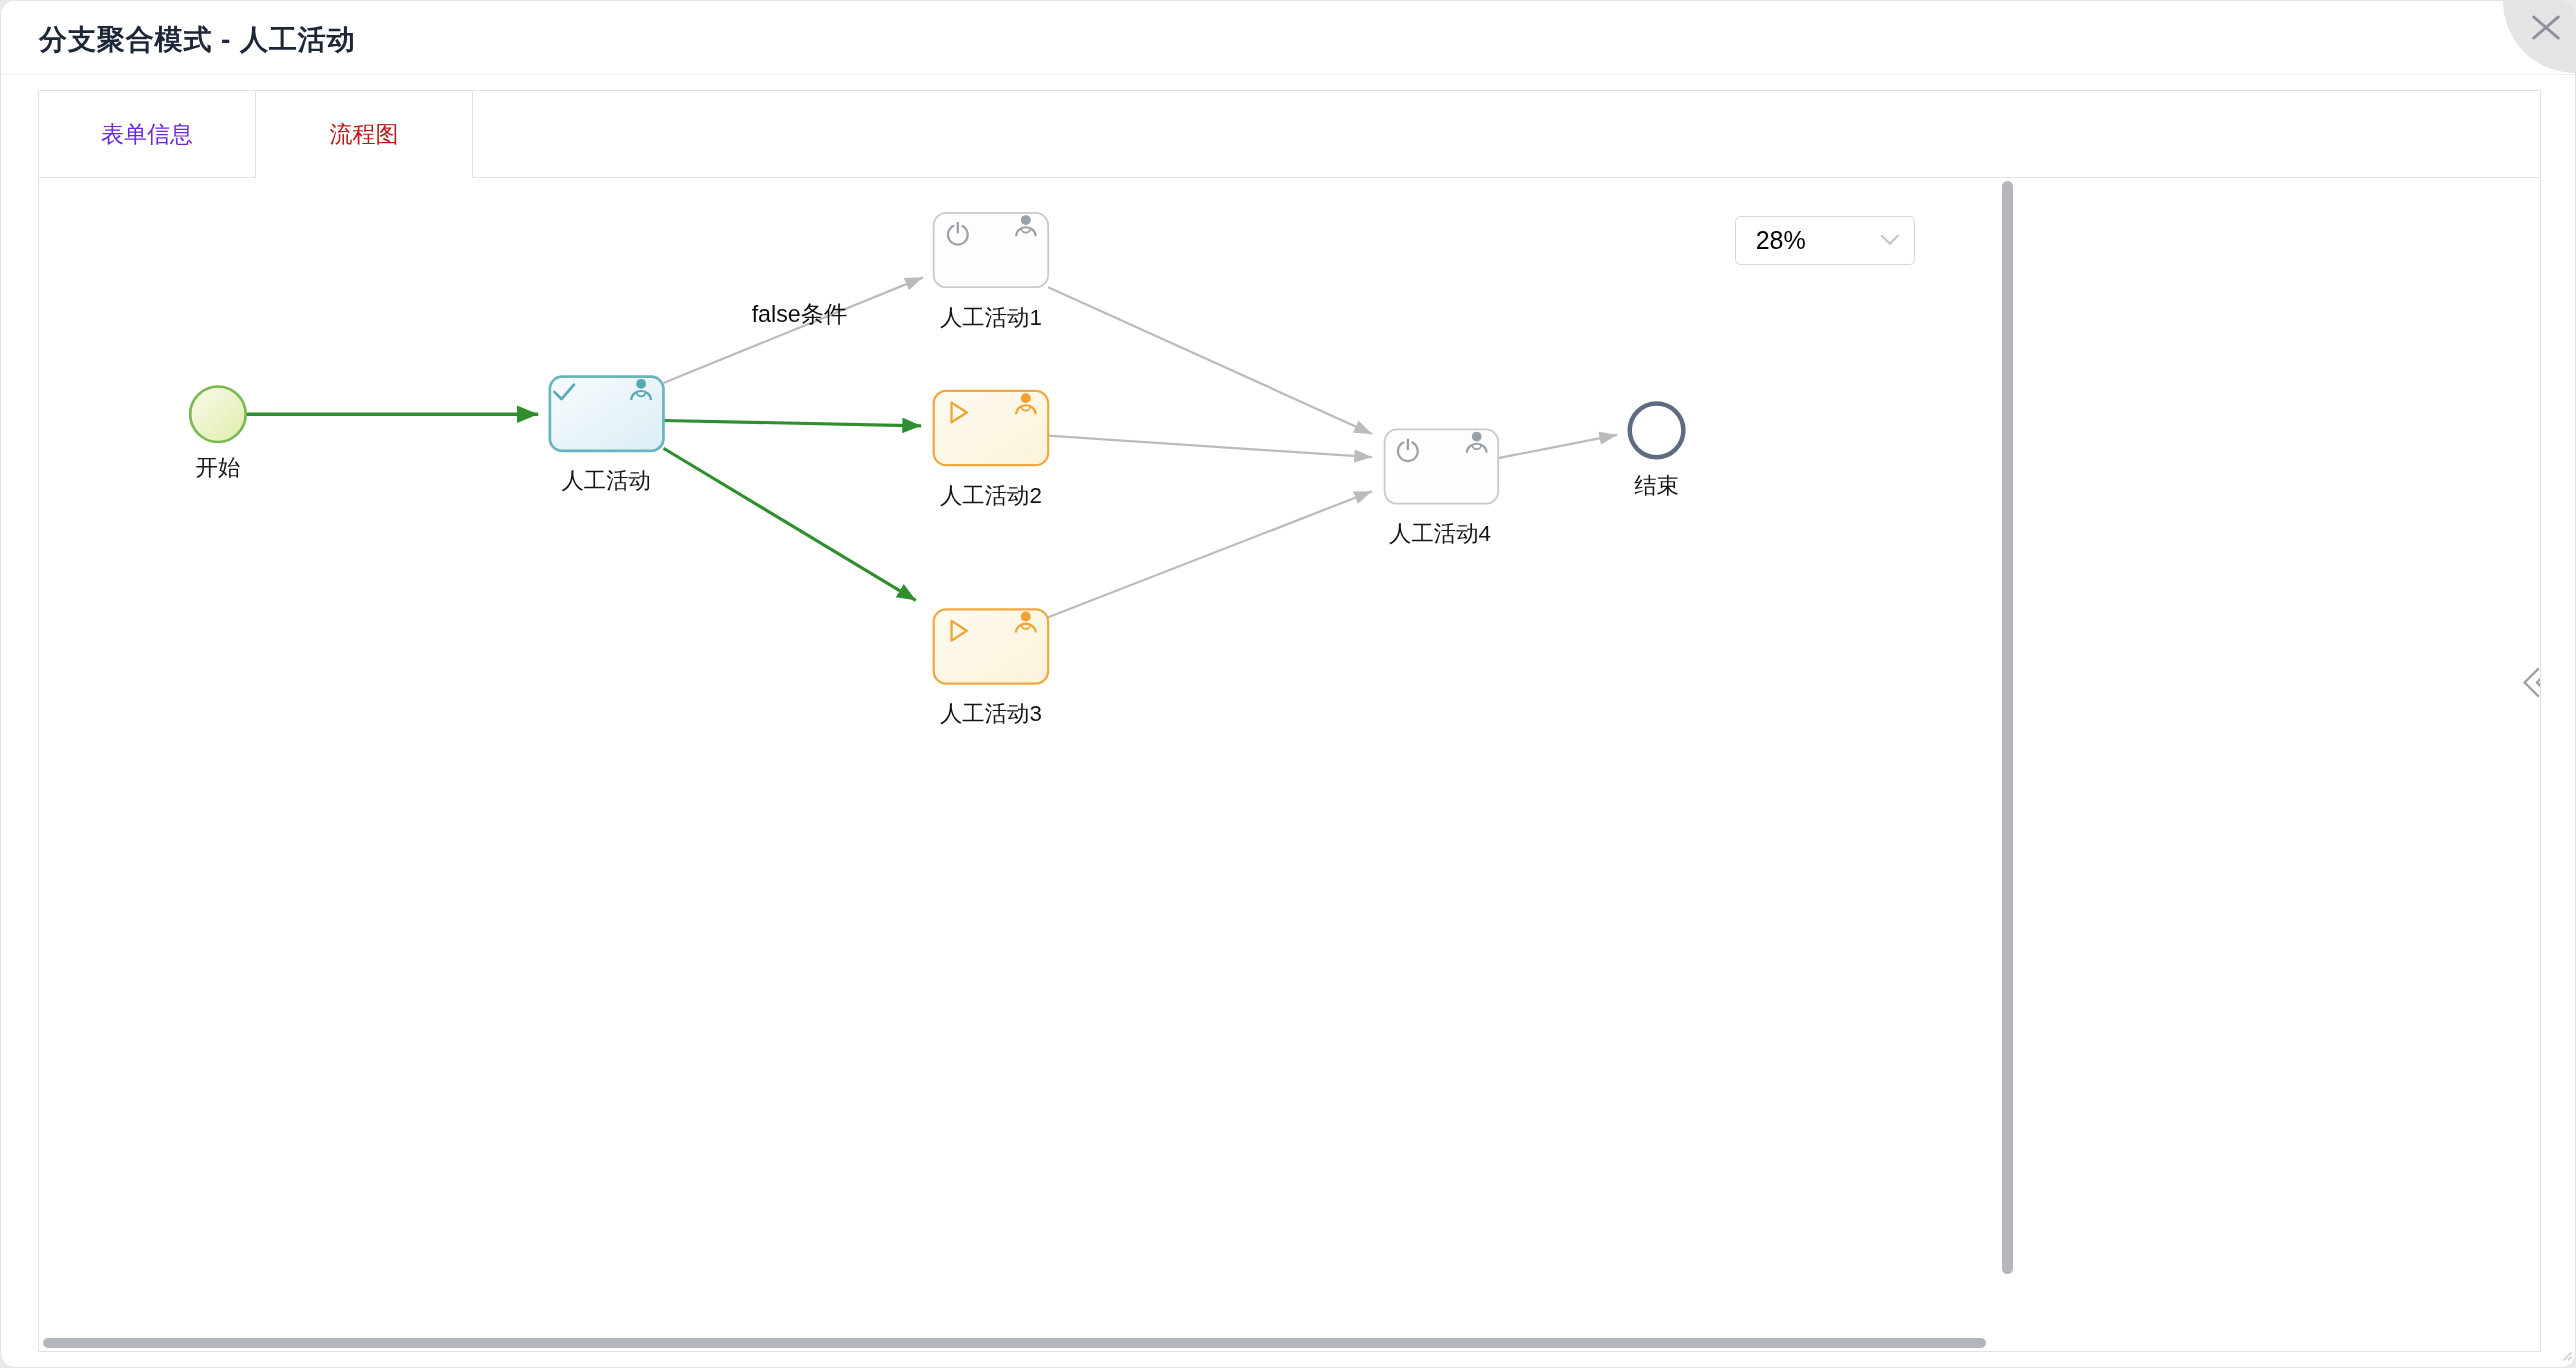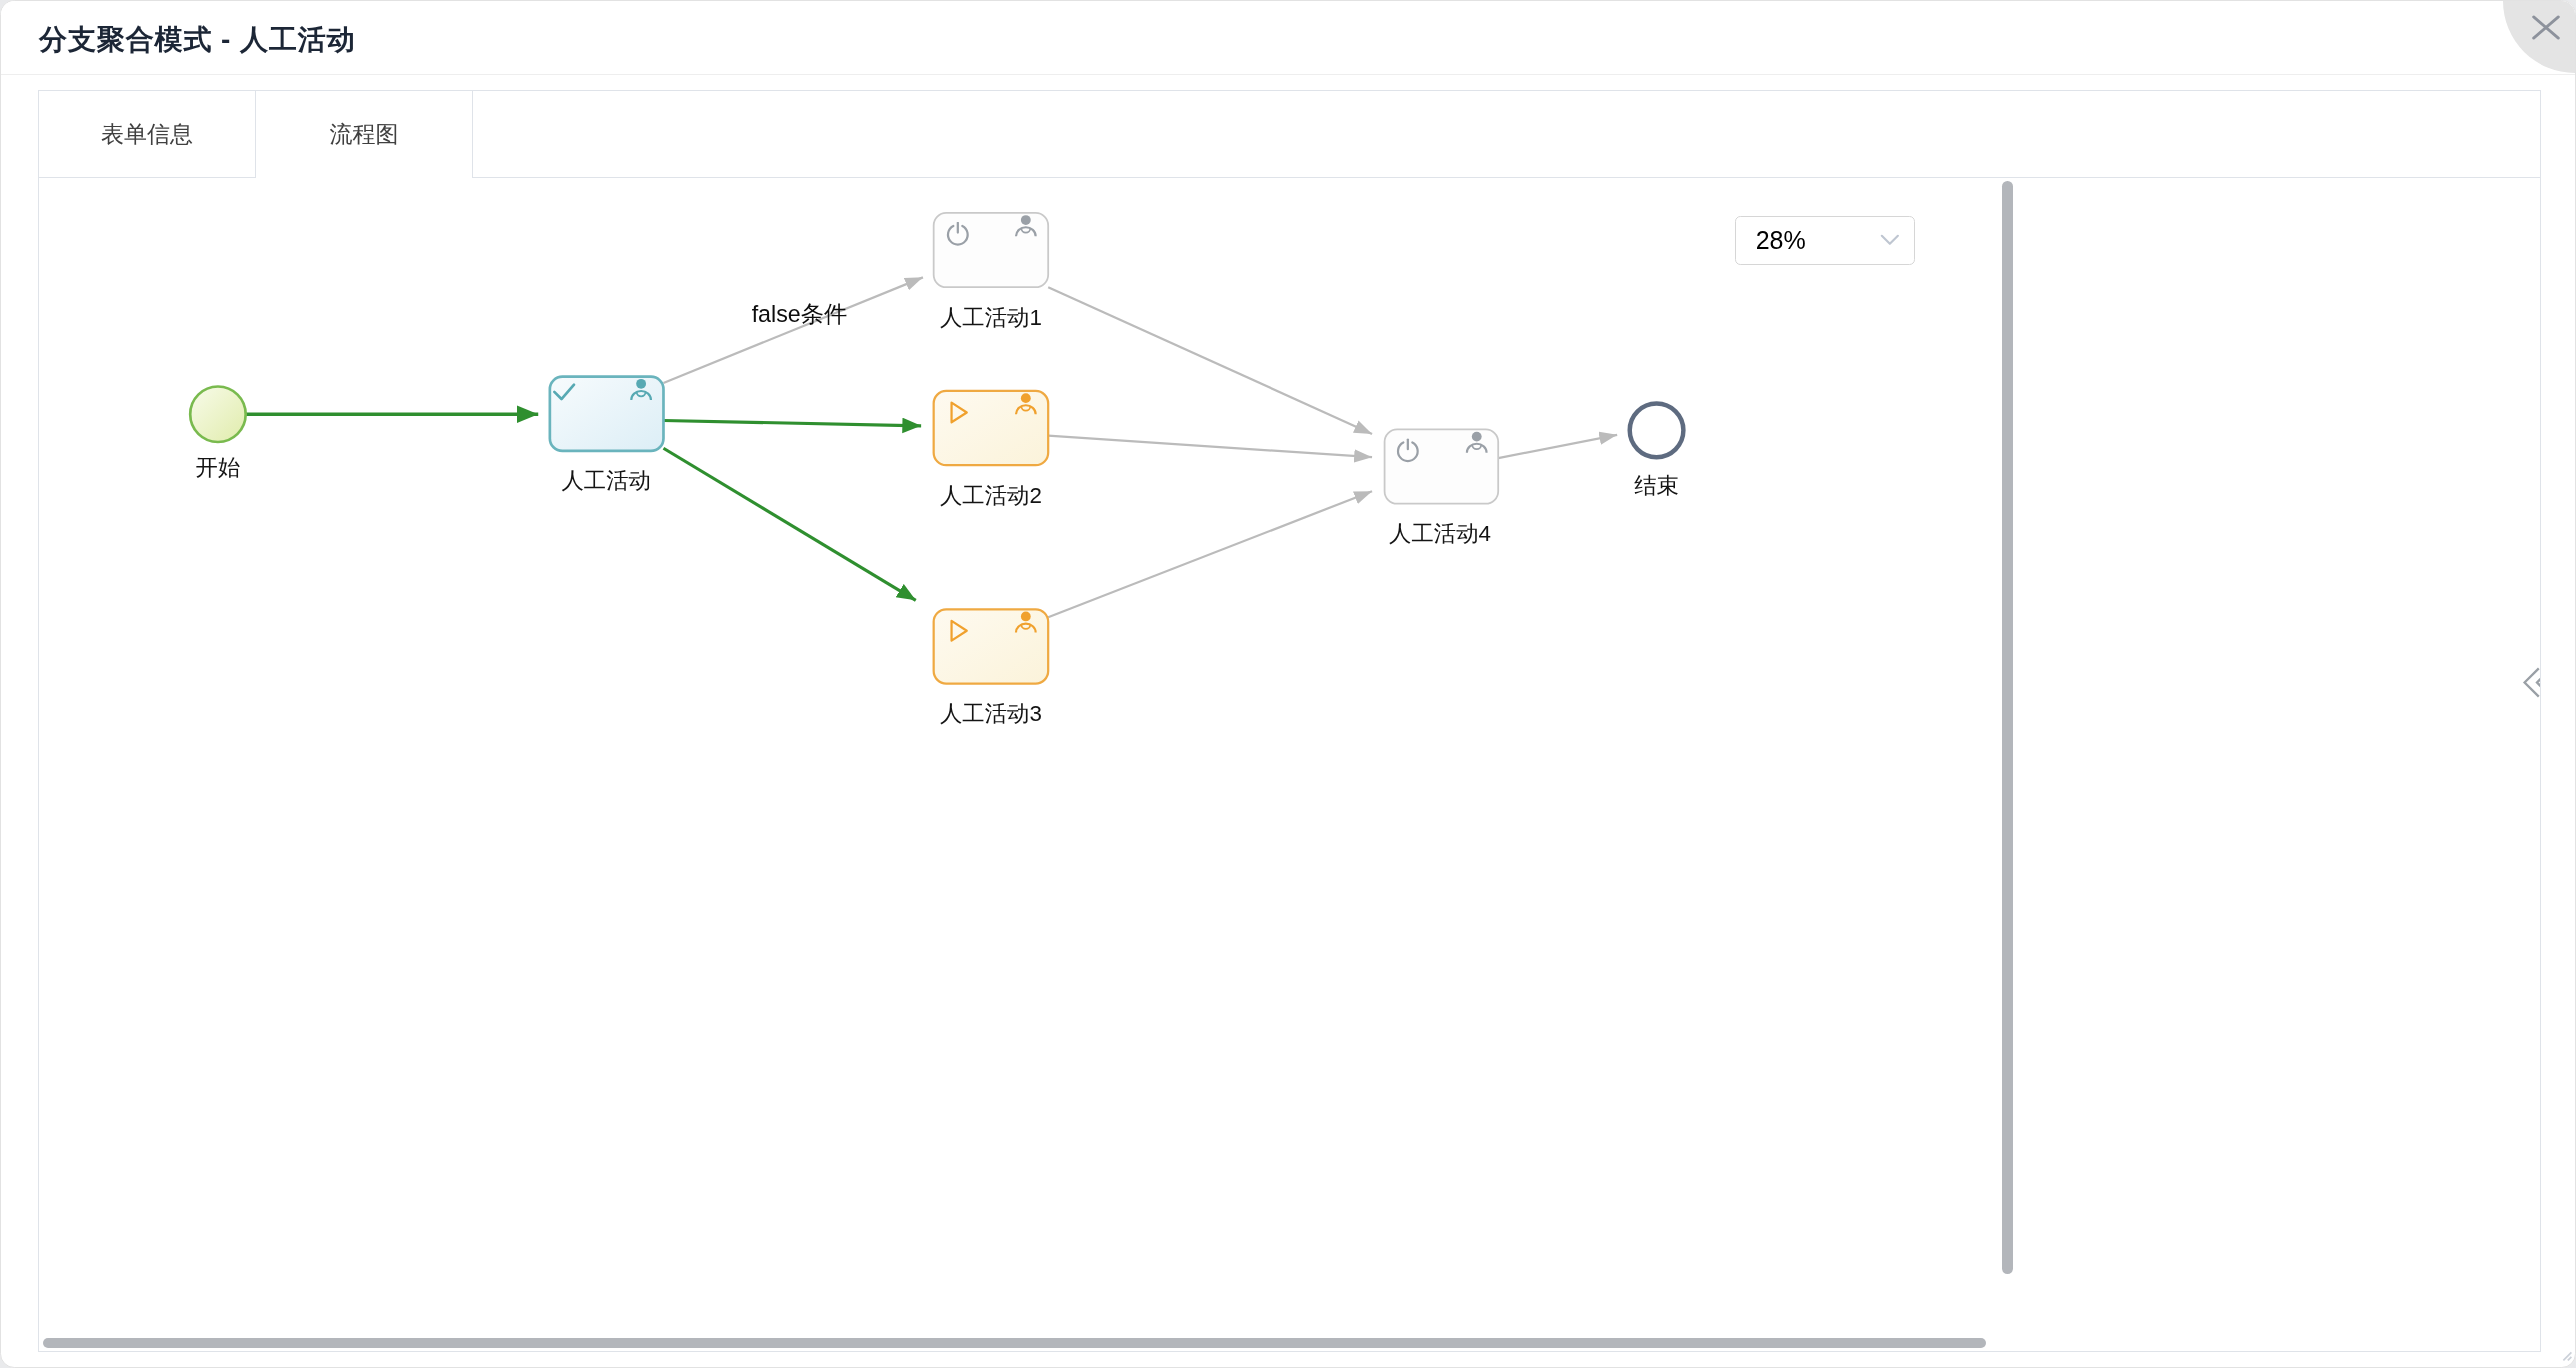--- a/index.html
+++ b/index.html
@@ -6,22 +6,22 @@
   .stage{position:relative;width:2576px;height:1368px;overflow:hidden;}
   .dialog{position:absolute;inset:0;background:#fff;border:0.9px solid #e2e2e2;border-radius:14.3px;box-sizing:border-box;overflow:hidden;}
   
   .header{position:absolute;left:0;top:0;right:0;height:73px;border-bottom:1.8px solid #eeeeee;background:#fff;}
   .title{position:absolute;left:38px;top:19.7px;font-size:28px;font-weight:700;color:#1c2636;letter-spacing:0.9px;white-space:nowrap;}
   .close-corner{position:absolute;top:0;right:0;width:72px;height:72px;background:#e4e4e4;border-bottom-left-radius:100%;cursor:pointer;}
   .close-corner svg{position:absolute;top:13.4px;right:14.3px;}
   
   .panel{position:absolute;left:37px;top:89px;width:2503px;height:1262px;border:0.9px solid #dfe3e9;box-sizing:border-box;background:#fff;}
   .tabstrip{display:flex;height:87px;border-bottom:0.9px solid #dfe3e9;box-sizing:border-box;}
-  .tab{width:217px;display:flex;align-items:center;justify-content:center;font-size:23px;color:#404040;border-right:0.9px solid #dfe3e9;box-sizing:border-box;cursor:pointer;background:#fff;}
-  .tab.active{color:#404040;position:relative;}
+  .tab{width:217px;display:flex;align-items:center;justify-content:center;font-size:23px;color:#6d28d9;border-right:0.9px solid #dfe3e9;box-sizing:border-box;cursor:pointer;background:#fff;}
+  .tab.active{color:#b91c1c;position:relative;}
   .tab.active:after{content:"";position:absolute;left:0;right:0;bottom:-0.9px;height:0.9px;background:#fff;}
   
   .canvas{position:relative;width:2501px;height:1173px;overflow:hidden;background:#fff;}
   svg.flow{position:absolute;left:0;top:0;}
   .node-label{font-size:25px;fill:#141414;}
   .edge-label{font-size:26px;fill:#0d0d0d;font-weight:500;}
   
   .zoom-select{position:absolute;left:1696px;top:38px;width:180px;height:49px;border:0.9px solid #d6d6d6;border-radius:5.4px;background:#fff;display:flex;align-items:center;box-sizing:border-box;cursor:pointer;}
   .zoom-value{flex:1;margin-left:19.7px;font-size:25px;color:#000;}
   .zoom-select svg{margin-right:14.3px;}

